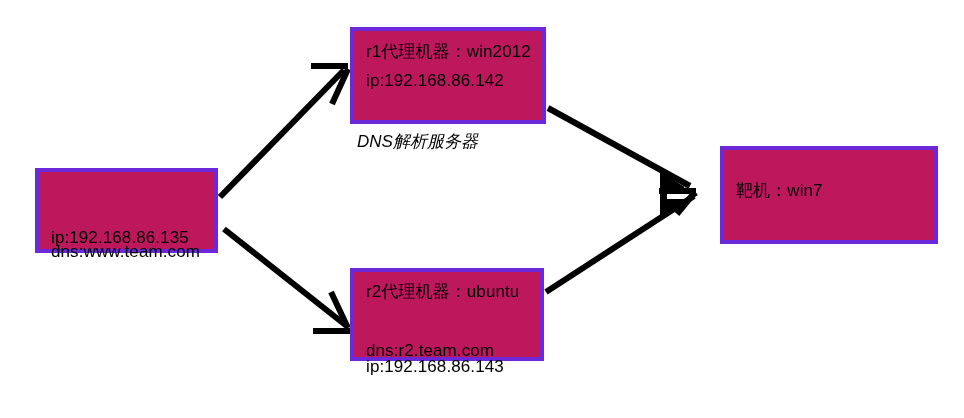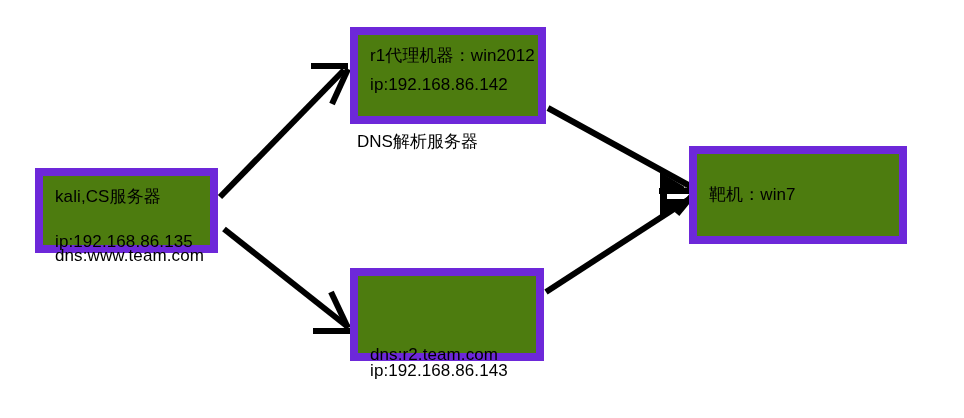--- a/index.html
+++ b/index.html
@@ -18,48 +18,49 @@
   .edges {
     position: absolute;
     left: 0;
     top: 0;
     width: 964px;
     height: 418px;
   }
   .node {
     position: absolute;
     box-sizing: border-box;
-    border: 8px solid #6d28d9;
-    background: #4d7c0f;
+    border: 4px solid #6d28d9;
+    background: #be185d;
     z-index: 3;
     text-decoration: underline;
   }
   .node-text {
     position: absolute;
     left: 12px;
     white-space: nowrap;
     color: #000000;
     font-size: 17px;
     line-height: 17px;
     letter-spacing: 0.1px;
   }
   .caption {
     position: absolute;
     white-space: nowrap;
     color: #000000;
     font-size: 17px;
     line-height: 17px;
     z-index: 3;
+    font-style: italic;
   }
 
   
   #node-kali    { left: 35px;  top: 168px; width: 183px; height: 85px; }
   #node-r1      { left: 350px; top: 27px;  width: 196px; height: 97px; }
   #node-r2      { left: 350px; top: 268px; width: 194px; height: 93px; }
-  #node-target  { left: 689px; top: 146px; width: 218px; height: 98px; }
+  #node-target  { left: 720px; top: 146px; width: 218px; height: 98px; }
 
   #node-kali .l0   { top: 12px; }
   #node-kali .l1   { top: 57px; }
   #node-kali .l2   { top: 71px; text-align: center; }
 
   #node-r1 .l0     { top: 12px; }
   #node-r1 .l1     { top: 41px; }
   #node-r1 .l2     { top: 71px; }
 
   #node-r2 .l0     { top: 11px; }
@@ -98,31 +99,31 @@
     </g>
 
     <g>
       <line x1="546" y1="292" x2="694" y2="196" stroke="#000000" stroke-width="6"></line>
       <line x1="659" y1="191" x2="696" y2="191" stroke="#000000" stroke-width="6"></line>
       <line x1="677" y1="214" x2="695" y2="192" stroke="#000000" stroke-width="6"></line>
     </g>
   </svg>
 
   <div class="node" id="node-kali">
-    <div class="node-text l0">kali,CS服务器</div>
     <div class="node-text l1">ip:192.168.86.135</div>
     <div class="node-text l2">dns:www.team.com</div>
   </div>
 
   <div class="node" id="node-r1">
     <div class="node-text l0">r1代理机器：win2012</div>
     <div class="node-text l1">ip:192.168.86.142</div>
   </div>
 
   <div class="node" id="node-r2">
+    <div class="node-text l0">r2代理机器：ubuntu</div>
     <div class="node-text l1">ip:192.168.86.143</div>
     <div class="node-text l2">dns:r2.team.com</div>
   </div>
 
   <div class="node" id="node-target">
     <div class="node-text l0">靶机：win7</div>
   </div>
 
   <div class="caption" id="dns-caption">DNS解析服务器</div>
 

